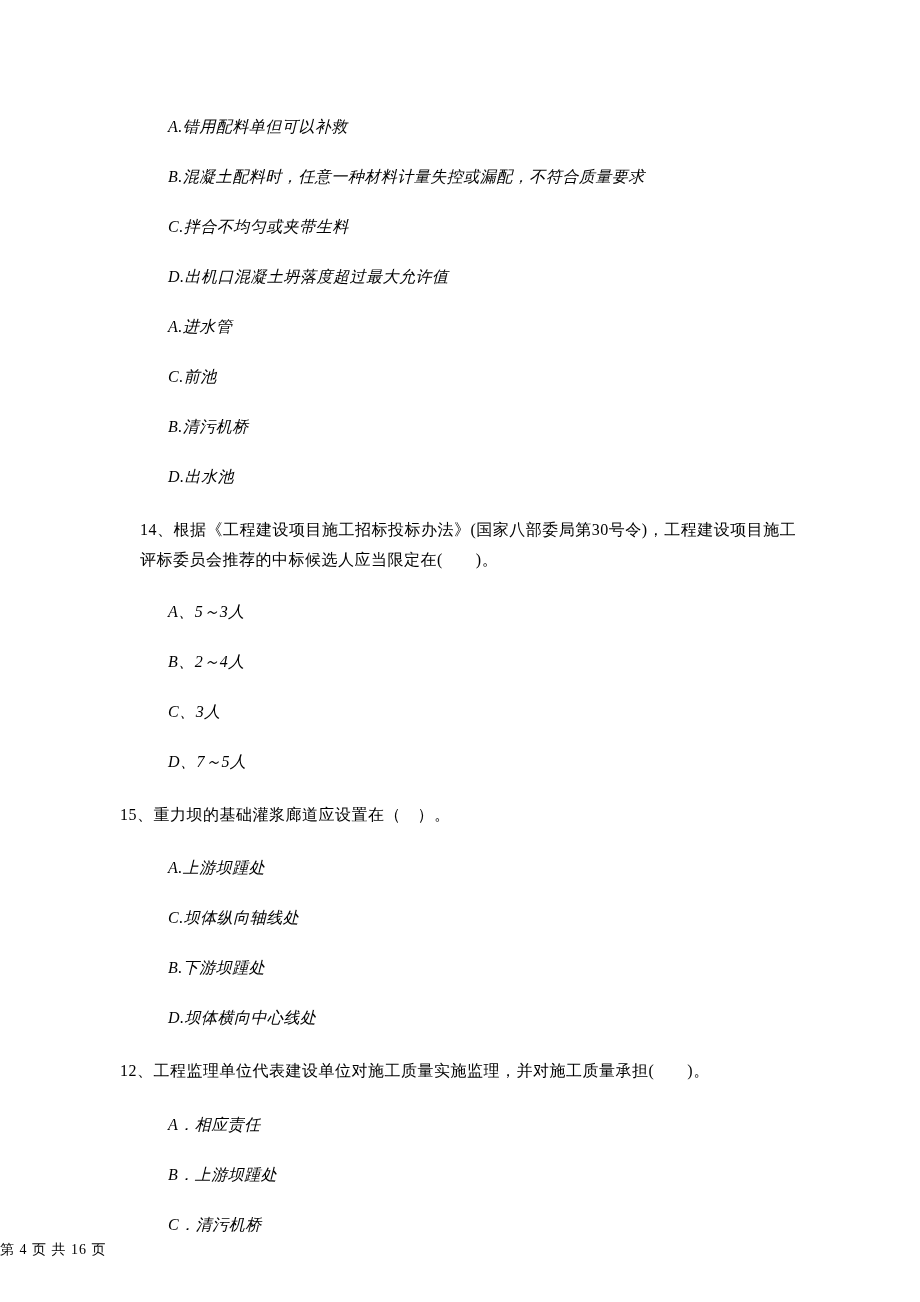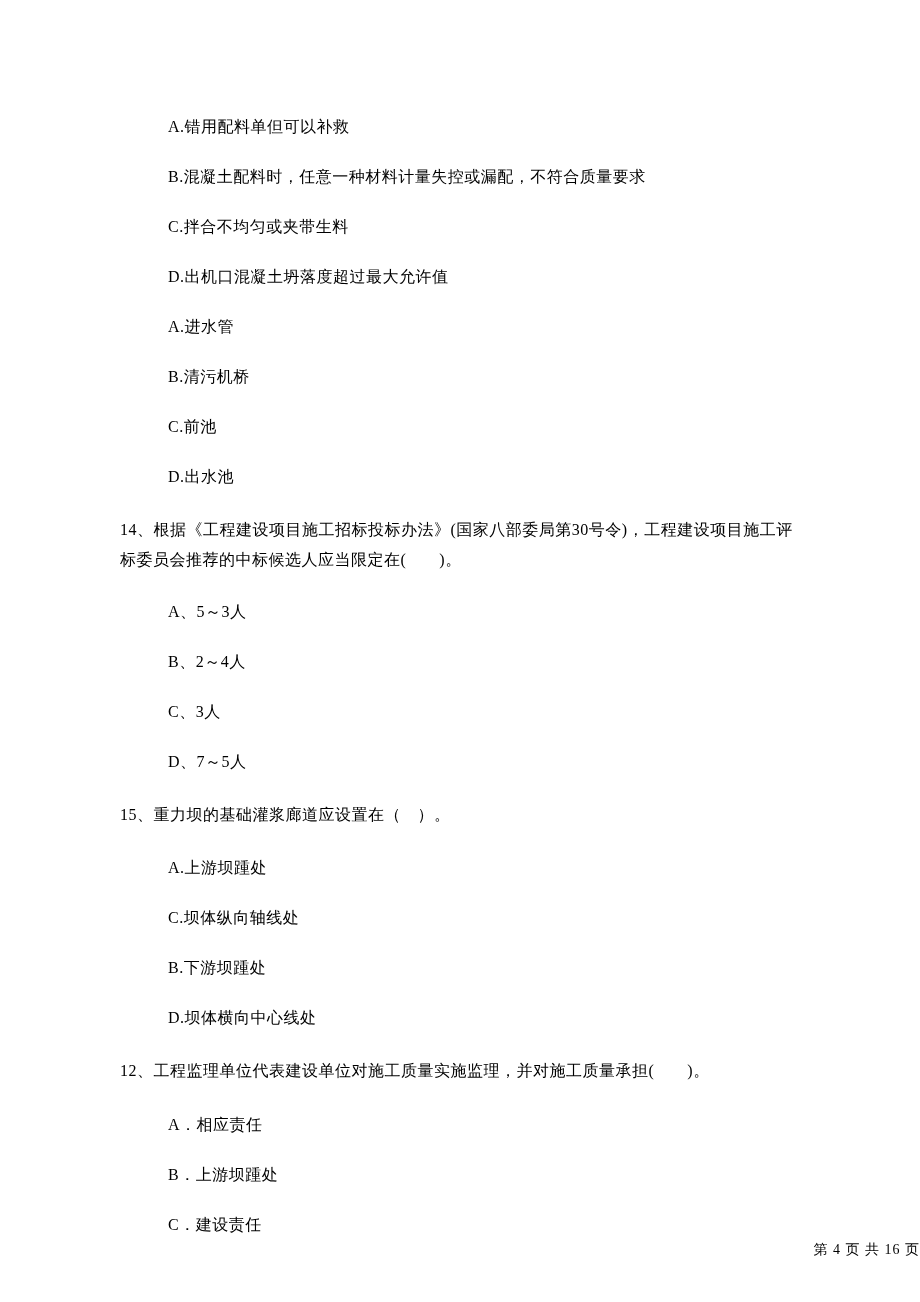--- a/index.html
+++ b/index.html
@@ -17,66 +17,68 @@
       position: relative;
       line-height: 1.5;
     }
     .page-content {
       padding: 115px 120px 0 120px;
     }
     .option-item {
       margin-left: 48px;
       margin-bottom: 26px;
       letter-spacing: 0.5px;
+      font-style: italic;
     }
     .question-text {
       margin-bottom: 26px;
       letter-spacing: 0.5px;
       line-height: 1.9;
     }
     .question-text.q14 {
       margin-bottom: 24px;
+      margin-left: 20px;
     }
     .page-footer {
       position: absolute;
       bottom: 42px;
       left: 0;
       right: 0;
-      text-align: right;
+      text-align: left;
       font-size: 14px;
       letter-spacing: 1px;
     }
   </style>
 </head>
 <body>
 
 <div class="page-content">
 
   <div class="option-item">A.错用配料单但可以补救</div>
   <div class="option-item">B.混凝土配料时，任意一种材料计量失控或漏配，不符合质量要求</div>
   <div class="option-item">C.拌合不均匀或夹带生料</div>
   <div class="option-item">D.出机口混凝土坍落度超过最大允许值</div>
 
   <div class="option-item">A.进水管</div>
+  <div class="option-item">C.前池</div>
   <div class="option-item">B.清污机桥</div>
-  <div class="option-item">C.前池</div>
   <div class="option-item">D.出水池</div>
 
   <div class="question-text q14">14、根据《工程建设项目施工招标投标办法》(国家八部委局第30号令)，工程建设项目施工评标委员会推荐的中标候选人应当限定在(　　)。</div>
   <div class="option-item">A、5～3人</div>
   <div class="option-item">B、2～4人</div>
   <div class="option-item">C、3人</div>
   <div class="option-item">D、7～5人</div>
 
   <div class="question-text">15、重力坝的基础灌浆廊道应设置在（　）。</div>
   <div class="option-item">A.上游坝踵处</div>
   <div class="option-item">C.坝体纵向轴线处</div>
   <div class="option-item">B.下游坝踵处</div>
   <div class="option-item">D.坝体横向中心线处</div>
 
   <div class="question-text">12、工程监理单位代表建设单位对施工质量实施监理，并对施工质量承担(　　)。</div>
   <div class="option-item">A．相应责任</div>
   <div class="option-item">B．上游坝踵处</div>
-  <div class="option-item">C．建设责任</div>
+  <div class="option-item">C．清污机桥</div>
 
 </div>
 
 <div class="page-footer">第 4 页 共 16 页</div>
 
 </body></html>

